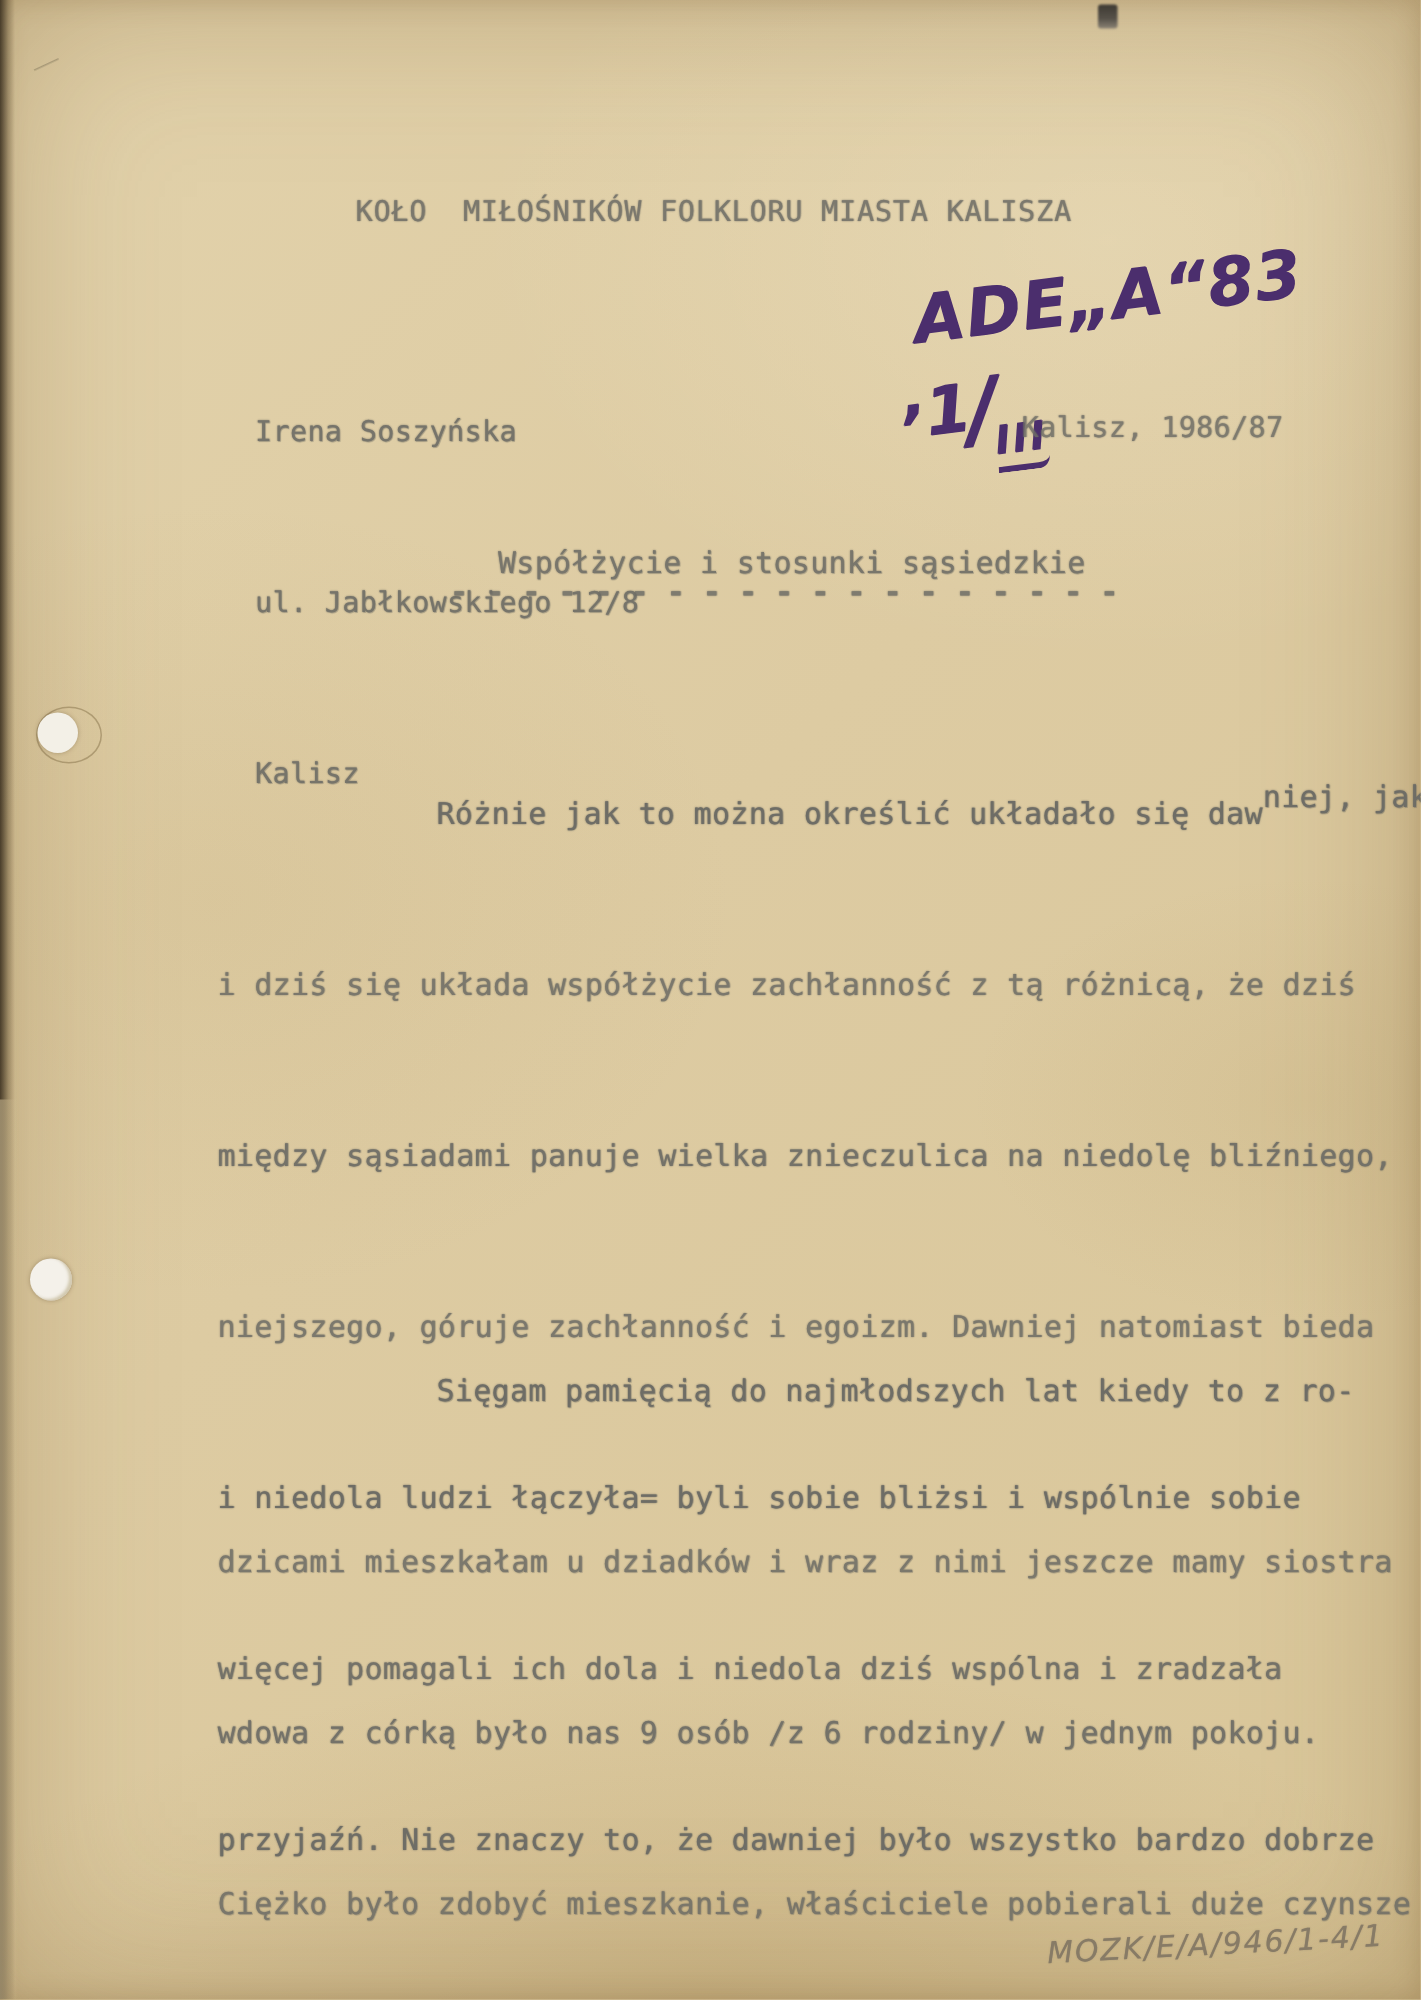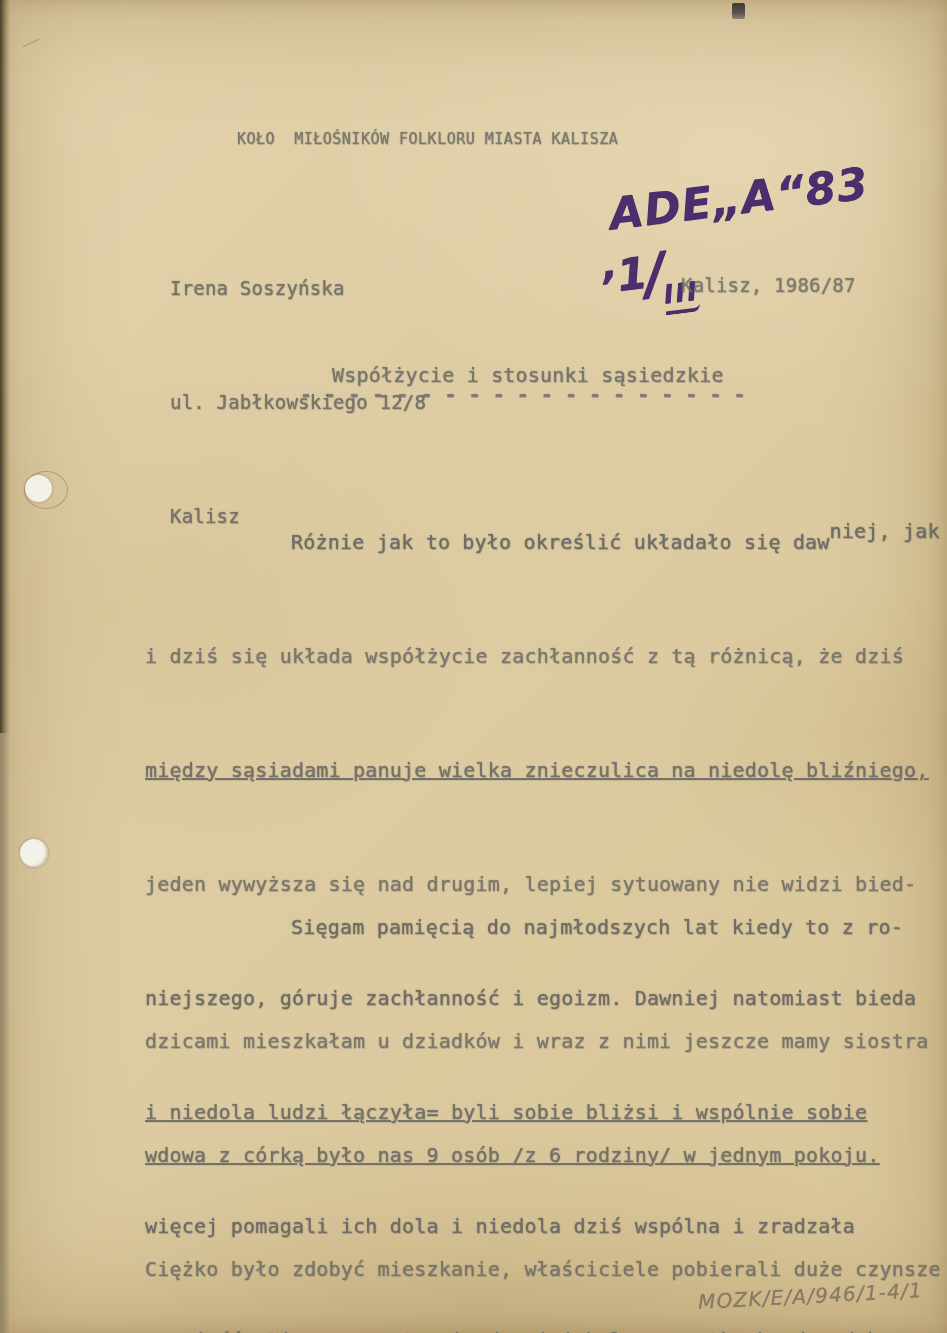--- a/index.html
+++ b/index.html
@@ -50,32 +50,32 @@
     position:absolute;left:20px;top:839px;width:28px;height:28px;border-radius:50%;
     background:#f4f1ea;box-shadow:0 0 3px rgba(90,70,40,0.4), inset -2px -1px 2px rgba(200,190,160,0.8);
   }
   
   .tw{
     position:absolute;white-space:pre;
     color:#6e6d66;
     text-shadow:0 0 1.3px rgba(104,103,96,0.95), 0.6px 0.6px 0 rgba(104,103,96,0.30);
     font-size:20px;letter-spacing:0.2px;
   }
-  .header-line{left:237px;top:130px;font-size:15px;letter-spacing:0.5px;opacity:0.88;}
+  .header-line{left:237px;top:130px;font-size:19px;letter-spacing:0.5px;opacity:0.88;}
   .sender{left:170px;top:193px;line-height:38px;font-size:19px;opacity:0.92;}
   .dateline{left:681px;top:274px;font-size:19px;opacity:0.85;}
   .doc-title{left:332px;top:363px;opacity:0.9;}
   .title-underline{left:300px;top:382px;font-weight:bold;opacity:0.85;letter-spacing:0;}
   .para{position:absolute;left:145px;width:800px;line-height:38px;}
   .para-1{top:447px;}
   .para-2{top:832px;}
   .tline{height:38px;}
   .tline.indent{padding-left:146px;}
   .para .tline:nth-child(2n){opacity:0.88;}
-  .para .tline:nth-child(3n){opacity:0.94;text-decoration:underline;}
+  .para .tline:nth-child(3n){opacity:0.94;}
   .sup{position:relative;top:-11px;}
   
   .hand-ade{
     position:absolute;left:612px;top:168px;
     font-family:"DejaVu Sans", sans-serif;font-style:italic;font-weight:bold;
     color:#4b2e6d;transform:rotate(-7deg);
     text-shadow:0.5px 0.5px 0 #4b2e6d;
   }
   .ade-main{font-size:44px;letter-spacing:1px;}
   .ade-slash{font-size:56px;font-weight:bold;position:relative;top:6px;left:-4px;}
@@ -119,24 +119,23 @@
     <span class="ade-comma">,</span>
     <span class="ade-main">ADE„A“83 1</span><span class="ade-slash">/</span><span class="ade-iii">III</span>
   </div>
 
   <div class="tw dateline">Kalisz, 1986/87</div>
 
   <div class="tw doc-title">Współżycie i stosunki sąsiedzkie</div>
   <div class="tw title-underline">- - - - - - - - - - - - - - - - - - -</div>
 
   <div class="tw para para-1">
-    <div class="tline indent"><span>Różnie jak to było określić układało się daw</span><span class="sup">niej, jak</span></div>
+    <div class="tline indent"><span>Różnie jak to można określić układało się daw</span><span class="sup">niej, jak</span></div>
     <div class="tline">i dziś się układa współżycie zachłanność z tą różnicą, że dziś</div>
     <div class="tline">między sąsiadami panuje wielka znieczulica na niedolę bliźniego,</div>
-    <div class="tline">jeden wywyższa się nad drugim, lepiej sytuowany nie widzi bied-</div>
     <div class="tline">niejszego, góruje zachłanność i egoizm. Dawniej natomiast bieda</div>
     <div class="tline">i niedola ludzi łączyła= byli sobie bliżsi i wspólnie sobie</div>
     <div class="tline">więcej pomagali ich dola i niedola dziś wspólna i zradzała</div>
     <div class="tline">przyjaźń. Nie znaczy to, że dawniej było wszystko bardzo dobrze</div>
     
     
   </div>
 
   <div class="tw para para-2">
     <div class="tline indent">Sięgam pamięcią do najmłodszych lat kiedy to z ro-</div>

